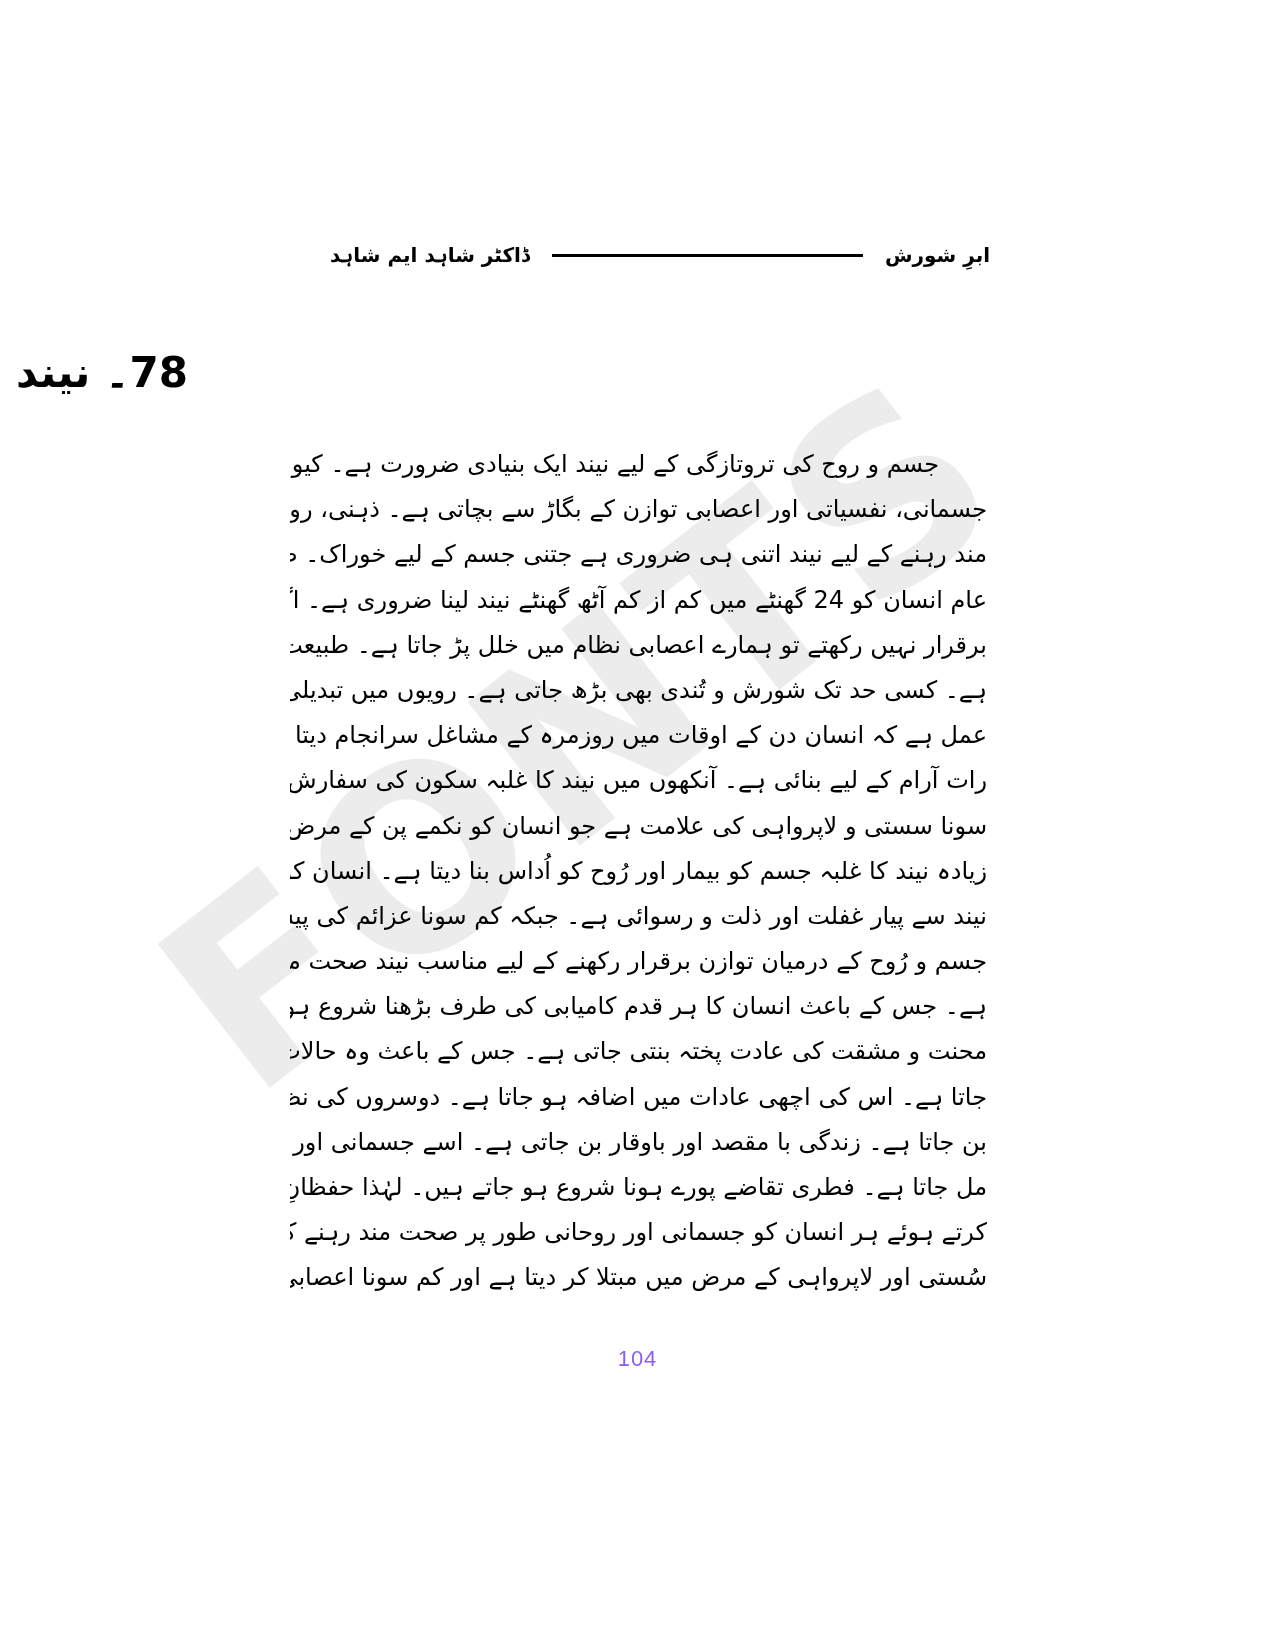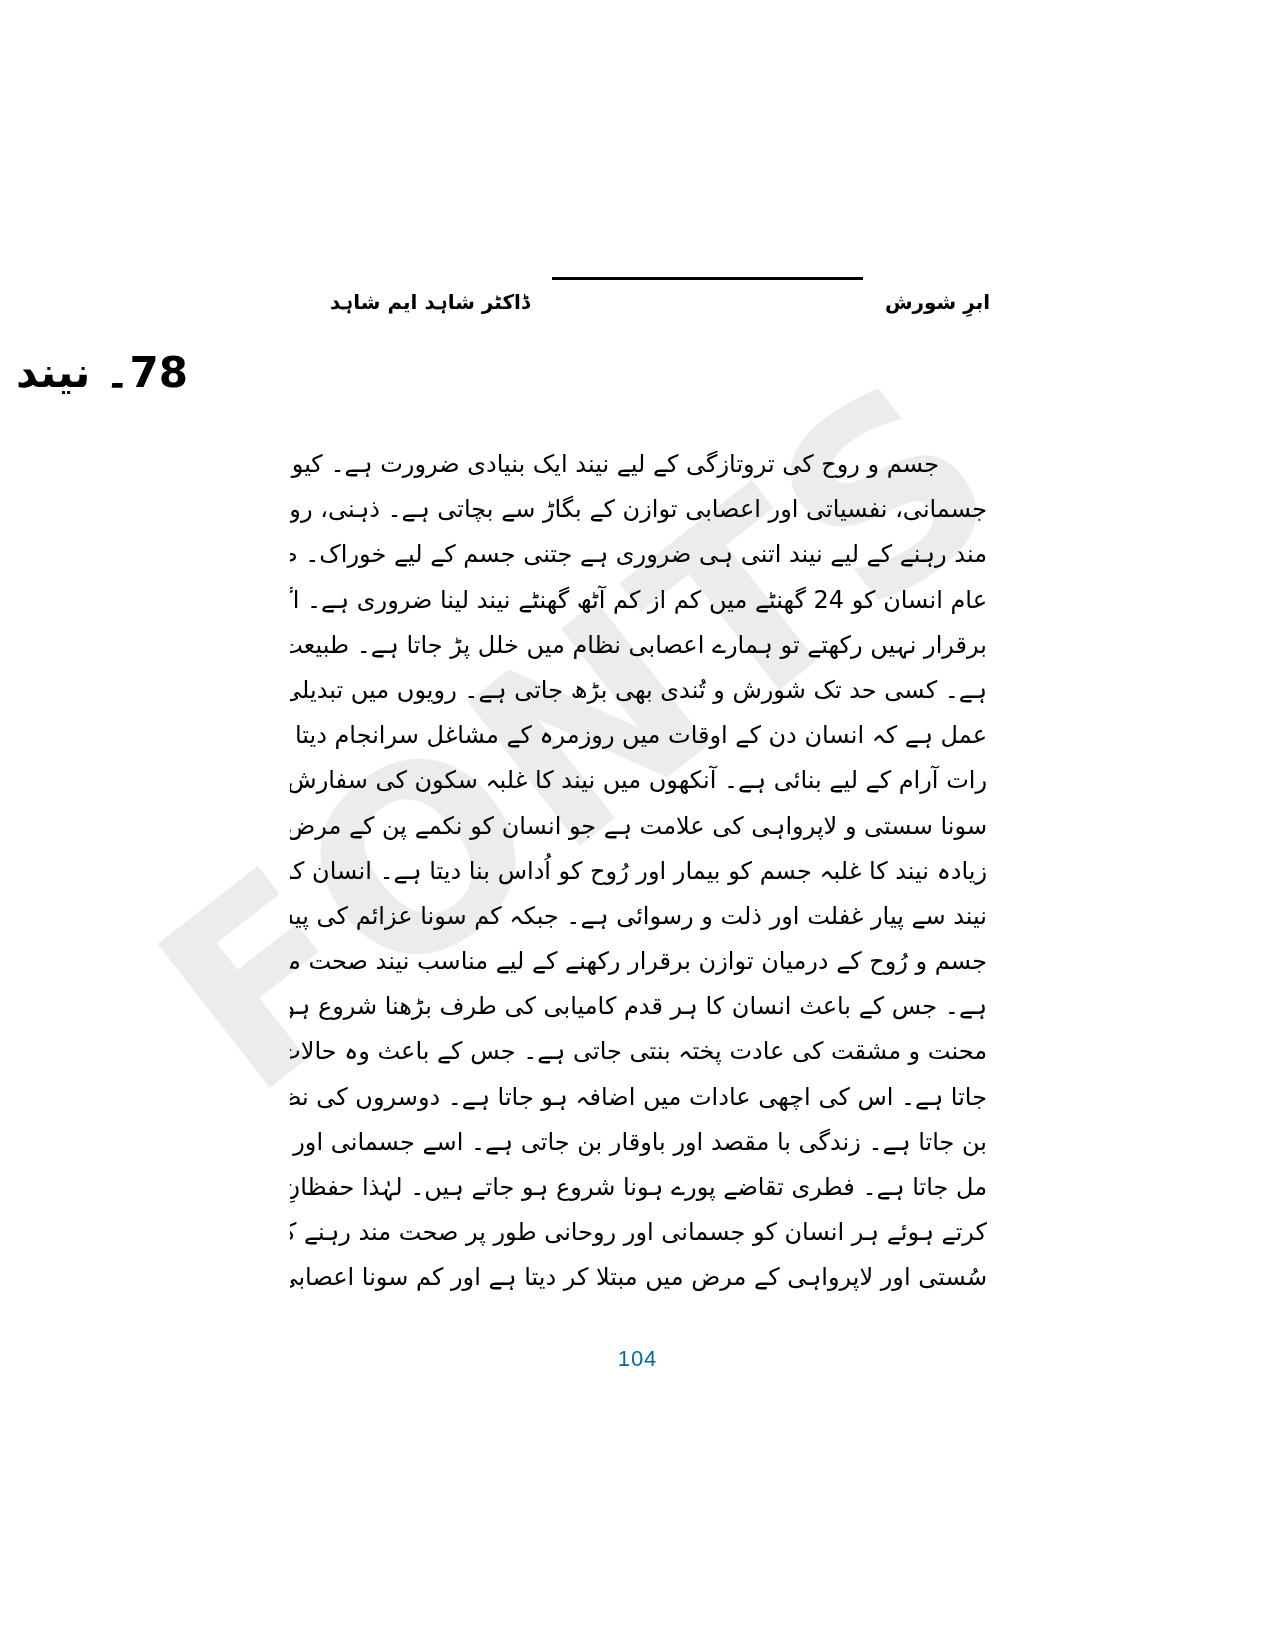--- a/index.html
+++ b/index.html
@@ -36,21 +36,21 @@
     gap:22px;
     z-index:2;
     font-size:20px;
     font-weight:bold;
   }
   .header .divider{
     flex:1;
     border-top:3px solid #000;
     height:0;
   }
-  .header .htext{white-space:nowrap;margin-top:47px;}
+  .header .htext{white-space:nowrap;}
   
   .chapter-title{
     position:absolute;
     top:348px;left:0;width:100%;
     text-align:left;
     direction:rtl;
     font-size:42px;
     font-weight:bold;
     z-index:2;
     margin-left:16px;
@@ -78,21 +78,21 @@
     padding-left:28px;
   }
   
   .page-number{
     position:absolute;
     top:1346px;left:0;width:100%;
     text-align:center;
     font-family:"Liberation Sans","DejaVu Sans",sans-serif;
     font-size:22px;
     letter-spacing:1px;
-    color:#0369a1;
+    color:#8b5cf6;
     z-index:2;
   }
 </style>
 </head>
 <body>
 
 <div class="page">
 
   <div class="watermark">FONTS</div>
 

